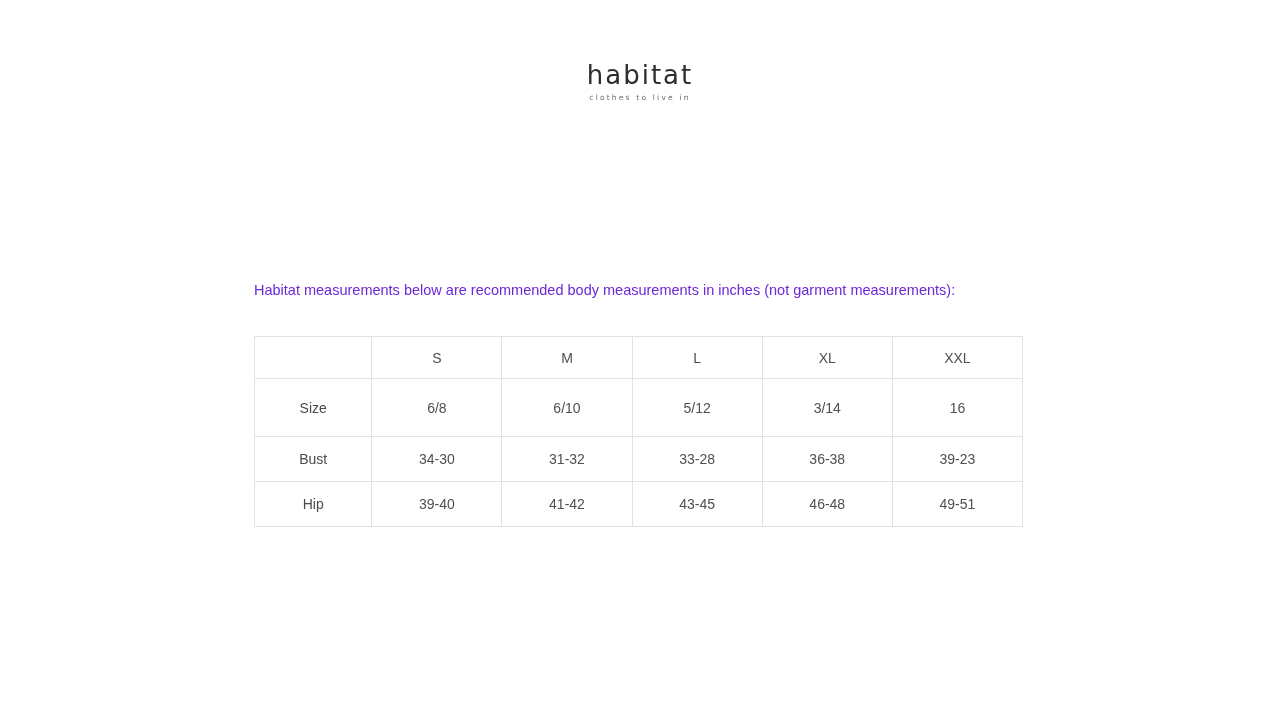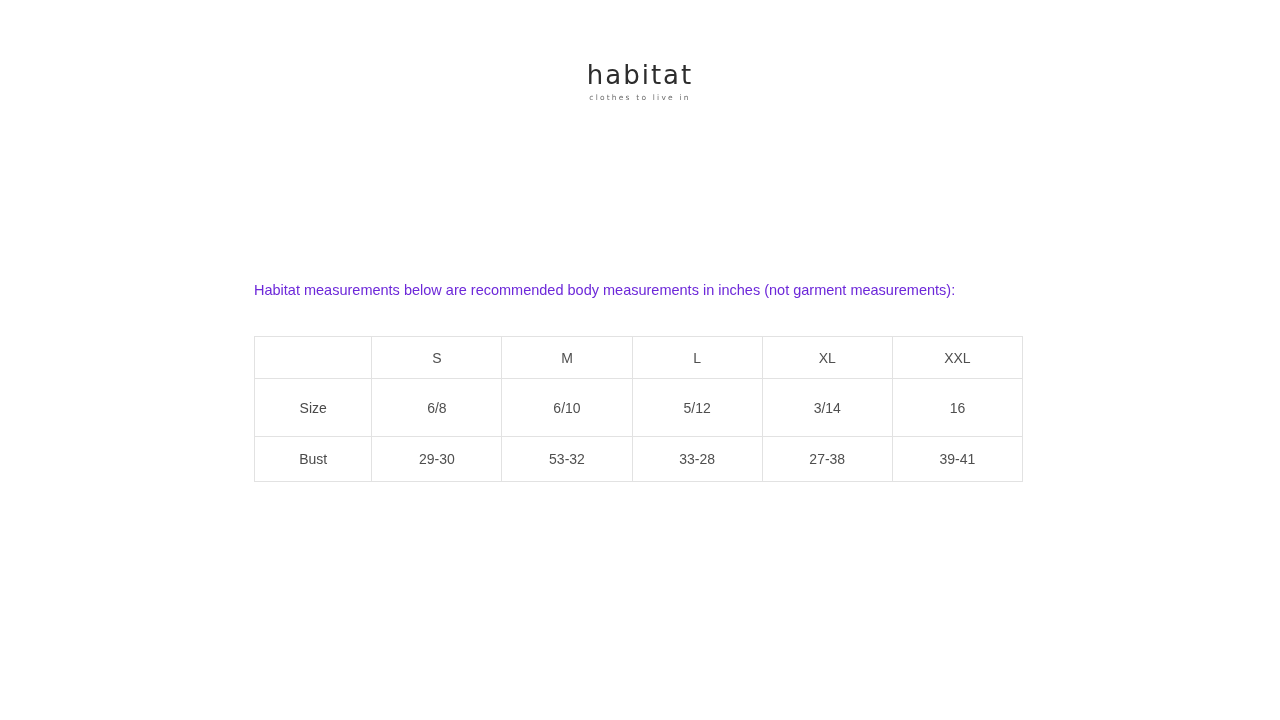--- a/index.html
+++ b/index.html
@@ -126,22 +126,30 @@
       <tr>
         <td class="row-head">Size</td>
         <td>6/8</td>
         <td>6/10</td>
         <td>5/12</td>
         <td>3/14</td>
         <td>16</td>
       </tr>
       <tr>
         <td class="row-head">Bust</td>
-        <td>29-30</td>
-        <td>53-32</td>
+        <td>34-30</td>
+        <td>31-32</td>
         <td>33-28</td>
-        <td>27-38</td>
-        <td>39-41</td>
+        <td>36-38</td>
+        <td>39-23</td>
+      </tr>
+      <tr>
+        <td class="row-head">Hip</td>
+        <td>39-40</td>
+        <td>41-42</td>
+        <td>43-45</td>
+        <td>46-48</td>
+        <td>49-51</td>
       </tr>
     </tbody>
   </table>
 
 </div>
 
 </body></html>

